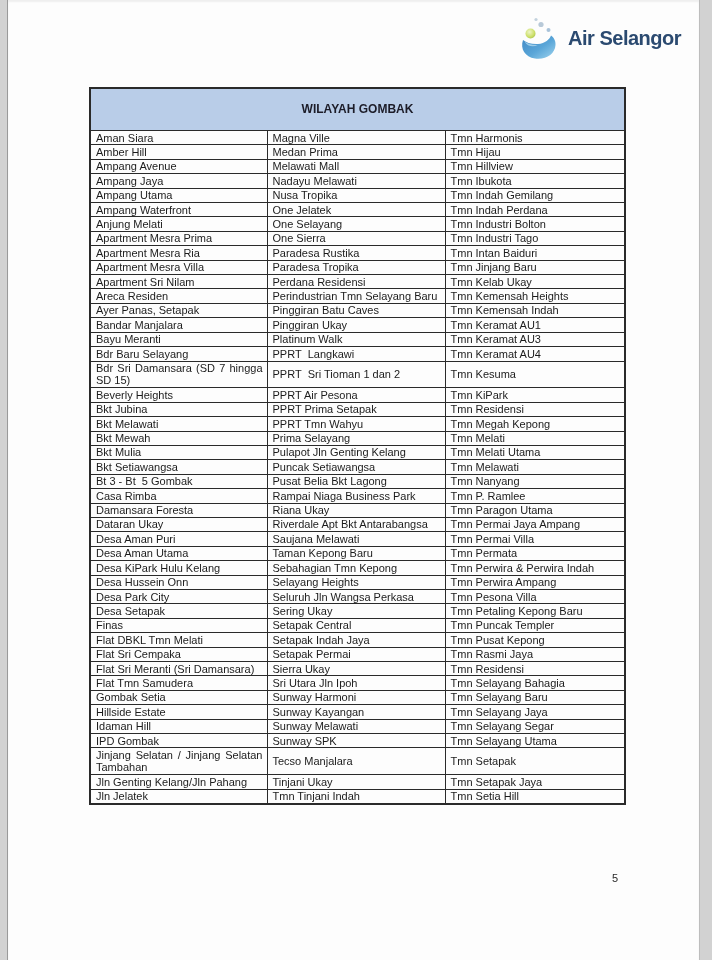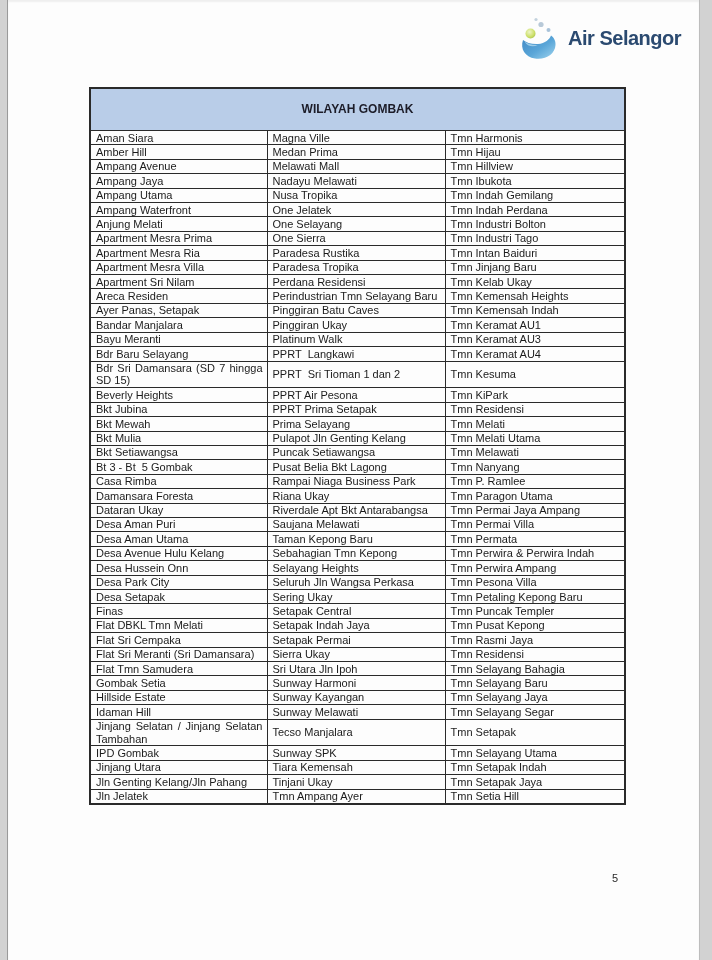--- a/index.html
+++ b/index.html
@@ -181,20 +181,25 @@
             <td>Beverly Heights</td>
             <td>PPRT Air Pesona</td>
             <td>Tmn KiPark</td>
           </tr>
           <tr>
             <td>Bkt Jubina</td>
             <td>PPRT Prima Setapak</td>
             <td>Tmn Residensi</td>
           </tr>
           <tr>
+            <td>Bkt Melawati</td>
+            <td>PPRT Tmn Wahyu</td>
+            <td>Tmn Megah Kepong</td>
+          </tr>
+          <tr>
             <td>Bkt Mewah</td>
             <td>Prima Selayang</td>
             <td>Tmn Melati</td>
           </tr>
           <tr>
             <td>Bkt Mulia</td>
             <td>Pulapot Jln Genting Kelang</td>
             <td>Tmn Melati Utama</td>
           </tr>
           <tr>
@@ -226,21 +231,21 @@
             <td>Desa Aman Puri</td>
             <td>Saujana Melawati</td>
             <td>Tmn Permai Villa</td>
           </tr>
           <tr>
             <td>Desa Aman Utama</td>
             <td>Taman Kepong Baru</td>
             <td>Tmn Permata</td>
           </tr>
           <tr>
-            <td>Desa Avenue Hulu Kelang</td>
+            <td>Desa KiPark Hulu Kelang</td>
             <td>Sebahagian Tmn Kepong</td>
             <td>Tmn Perwira &amp; Perwira Indah</td>
           </tr>
           <tr>
             <td>Desa Hussein Onn</td>
             <td>Selayang Heights</td>
             <td>Tmn Perwira Ampang</td>
           </tr>
           <tr>
             <td>Desa Park City</td>
@@ -286,42 +291,37 @@
             <td>Hillside Estate</td>
             <td>Sunway Kayangan</td>
             <td>Tmn Selayang Jaya</td>
           </tr>
           <tr>
             <td>Idaman Hill</td>
             <td>Sunway Melawati</td>
             <td>Tmn Selayang Segar</td>
           </tr>
           <tr>
+            <td>IPD Gombak</td>
+            <td>Sunway SPK</td>
+            <td>Tmn Selayang Utama</td>
+          </tr>
+          <tr>
             <td>Jinjang Selatan / Jinjang Selatan Tambahan</td>
             <td>Tecso Manjalara</td>
             <td>Tmn Setapak</td>
           </tr>
           <tr>
-            <td>IPD Gombak</td>
-            <td>Sunway SPK</td>
-            <td>Tmn Selayang Utama</td>
-          </tr>
-          <tr>
-            <td>Jinjang Utara</td>
-            <td>Tiara Kemensah</td>
-            <td>Tmn Setapak Indah</td>
-          </tr>
-          <tr>
             <td>Jln Genting Kelang/Jln Pahang</td>
             <td>Tinjani Ukay</td>
             <td>Tmn Setapak Jaya</td>
           </tr>
           <tr>
             <td>Jln Jelatek</td>
-            <td>Tmn Ampang Ayer</td>
+            <td>Tmn Tinjani Indah</td>
             <td>Tmn Setia Hill</td>
           </tr>
         </tbody>
     </table>
   </div>
 
   <div class="pageno">5</div>
 
 </div>
 

